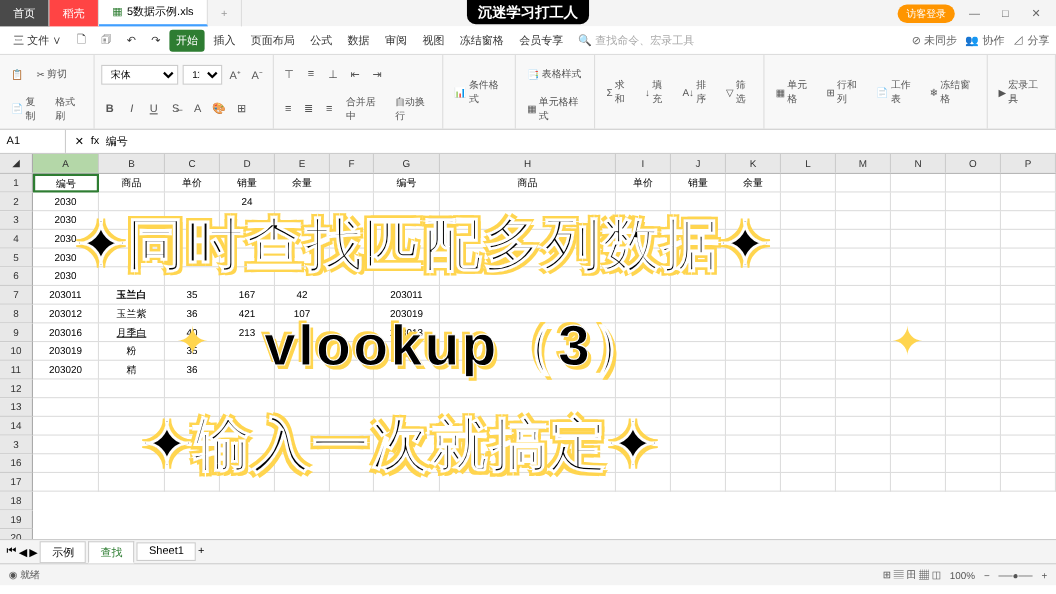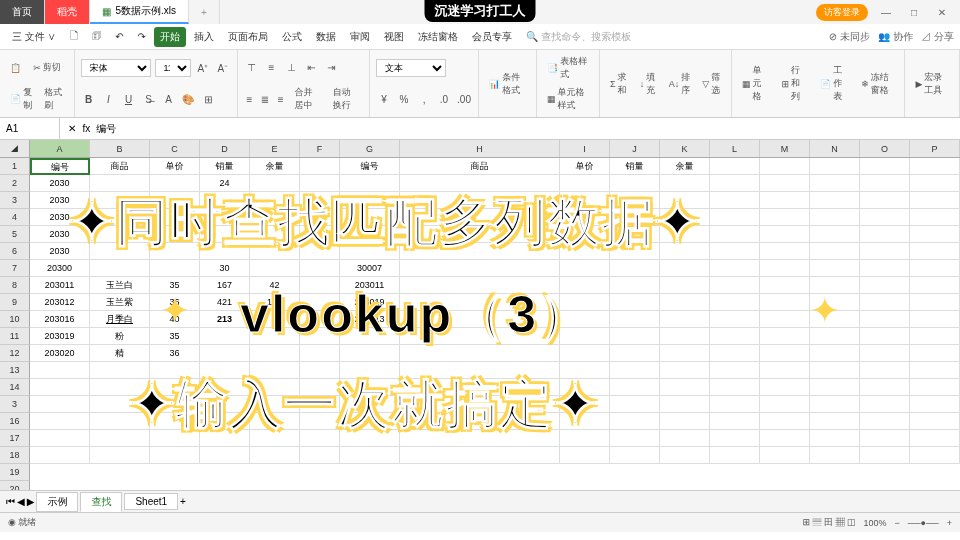--- a/index.html
+++ b/index.html
@@ -84,21 +84,21 @@
   <span class="menu-item">↷</span>
   <span class="menu-item active">开始</span>
   <span class="menu-item">插入</span>
   <span class="menu-item">页面布局</span>
   <span class="menu-item">公式</span>
   <span class="menu-item">数据</span>
   <span class="menu-item">审阅</span>
   <span class="menu-item">视图</span>
   <span class="menu-item">冻结窗格</span>
   <span class="menu-item">会员专享</span>
-  <span class="menu-item" style="color:#aaa">🔍 <span>查找命令、搜索模板</span></span>
+  <span class="menu-item" style="color:#aaa">🔍 <span>查找命令、宏录工具</span></span>
   <div class="menubar-right">
     <span>⊘ <span>未同步</span></span>
     <span>👥 <span>协作</span></span>
     <span>⊿ <span>分享</span></span>
   </div>
 </div>
 
 <div class="toolbar">
   <div class="tool-group">
     <div class="tool-row">
@@ -141,32 +141,20 @@
       <span class="icon-btn">⇤</span>
       <span class="icon-btn">⇥</span>
     </div>
     <div class="tool-row">
       <span class="icon-btn">≡</span>
       <span class="icon-btn">≣</span>
       <span class="icon-btn">≡</span>
       <span class="tool-btn">合并居中</span>
       <span class="tool-btn">自动换行</span>
     </div>
-  </div>
-  <div class="tool-group">
-    <div class="tool-row">
-        <select class="font-select" style="width:70px"><option>文本</option></select>
-      </div>
-    <div class="tool-row">
-        <span class="icon-btn">¥</span>
-        <span class="icon-btn">%</span>
-        <span class="icon-btn">,</span>
-        <span class="icon-btn">.0</span>
-        <span class="icon-btn">.00</span>
-      </div>
   </div>
   <div class="tool-group">
     <div class="tool-row">
         <span class="tool-btn">📊<br><span>条件格式</span></span>
       </div>
   </div>
   <div class="tool-group">
       <div class="tool-row">
         <span class="tool-btn">📑 <span>表格样式</span></span>
       </div>
@@ -354,40 +342,22 @@
           <div class="cell" style="width: 50px;"></div>
           <div class="cell" style="width: 50px;"></div>
           <div class="cell" style="width: 50px;"></div>
           <div class="cell" style="width: 50px;"></div>
           <div class="cell" style="width: 50px;"></div>
           <div class="cell" style="width: 50px;"></div>
           <div class="cell" style="width: 50px;"></div>
           <div class="cell" style="width: 50px;"></div>
         </div>
         <div class="cell-row">
-          <div class="cell" style="width: 60px;">20300</div>
-          <div class="cell" style="width: 60px;"></div>
-          <div class="cell" style="width: 50px;"></div>
-          <div class="cell" style="width: 50px;">30</div>
-          <div class="cell" style="width: 50px;"></div>
-          <div class="cell" style="width: 40px;"></div>
-          <div class="cell" style="width: 60px;">30007</div>
-          <div class="cell" style="width: 160px;"></div>
-          <div class="cell" style="width: 50px;"></div>
-          <div class="cell" style="width: 50px;"></div>
-          <div class="cell" style="width: 50px;"></div>
-          <div class="cell" style="width: 50px;"></div>
-          <div class="cell" style="width: 50px;"></div>
-          <div class="cell" style="width: 50px;"></div>
-          <div class="cell" style="width: 50px;"></div>
-          <div class="cell" style="width: 50px;"></div>
-        </div>
-        <div class="cell-row">
           <div class="cell" style="width: 60px;">203011</div>
-          <div class="cell" style="width: 60px;">玉兰白</div>
+          <div class="cell" style="width: 60px; font-weight: bold;">玉兰白</div>
           <div class="cell" style="width: 50px;">35</div>
           <div class="cell" style="width: 50px;">167</div>
           <div class="cell" style="width: 50px;">42</div>
           <div class="cell" style="width: 40px;"></div>
           <div class="cell" style="width: 60px;">203011</div>
           <div class="cell" style="width: 160px;"></div>
           <div class="cell" style="width: 50px;"></div>
           <div class="cell" style="width: 50px;"></div>
           <div class="cell" style="width: 50px;"></div>
           <div class="cell" style="width: 50px;"></div>
@@ -411,21 +381,21 @@
           <div class="cell" style="width: 50px;"></div>
           <div class="cell" style="width: 50px;"></div>
           <div class="cell" style="width: 50px;"></div>
           <div class="cell" style="width: 50px;"></div>
           <div class="cell" style="width: 50px;"></div>
         </div>
         <div class="cell-row">
           <div class="cell" style="width: 60px;">203016</div>
           <div class="cell" style="width: 60px; text-decoration: underline;">月季白</div>
           <div class="cell" style="width: 50px;">40</div>
-          <div class="cell" style="width: 50px; font-weight: bold;">213</div>
+          <div class="cell" style="width: 50px;">213</div>
           <div class="cell" style="width: 50px;"></div>
           <div class="cell" style="width: 40px;"></div>
           <div class="cell" style="width: 60px;">203013</div>
           <div class="cell" style="width: 160px;"></div>
           <div class="cell" style="width: 50px;"></div>
           <div class="cell" style="width: 50px;"></div>
           <div class="cell" style="width: 50px;"></div>
           <div class="cell" style="width: 50px;"></div>
           <div class="cell" style="width: 50px;"></div>
           <div class="cell" style="width: 50px;"></div>

